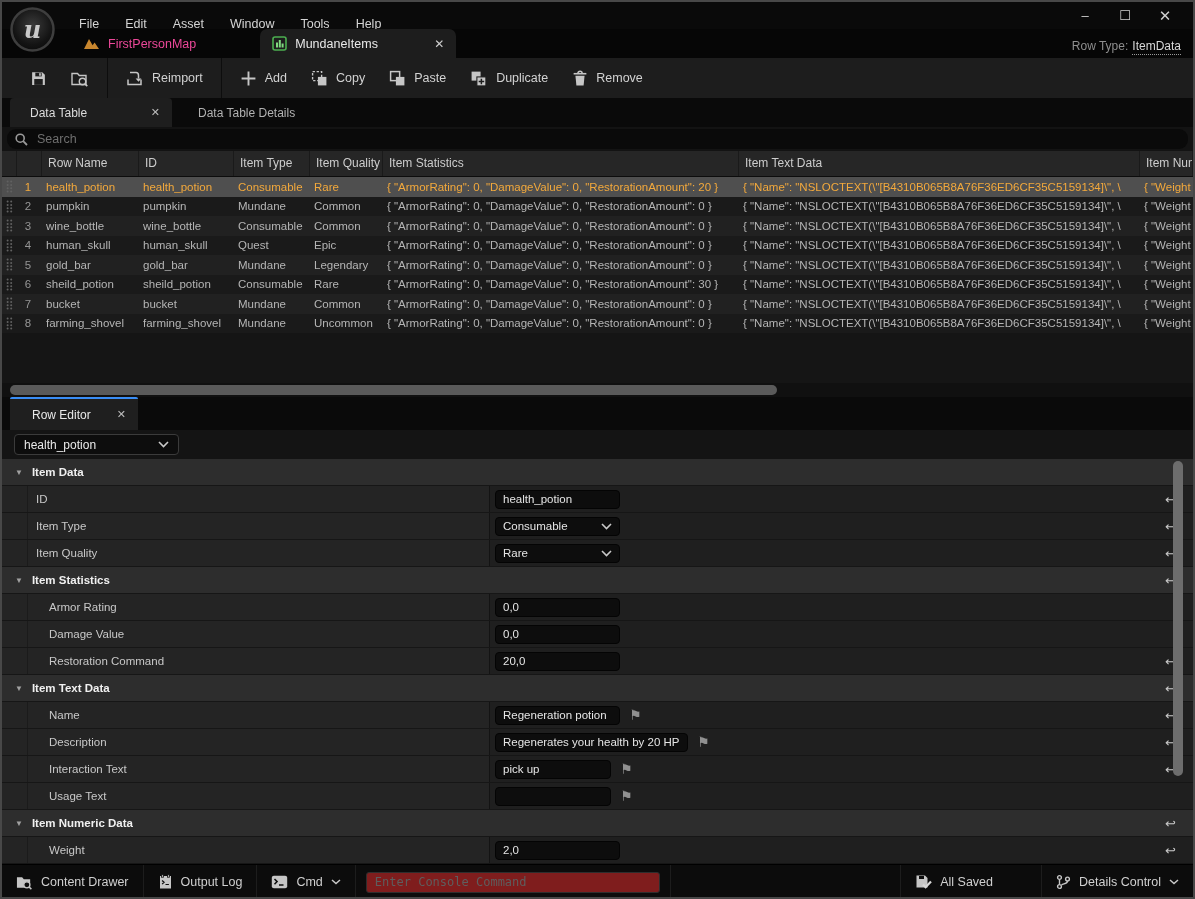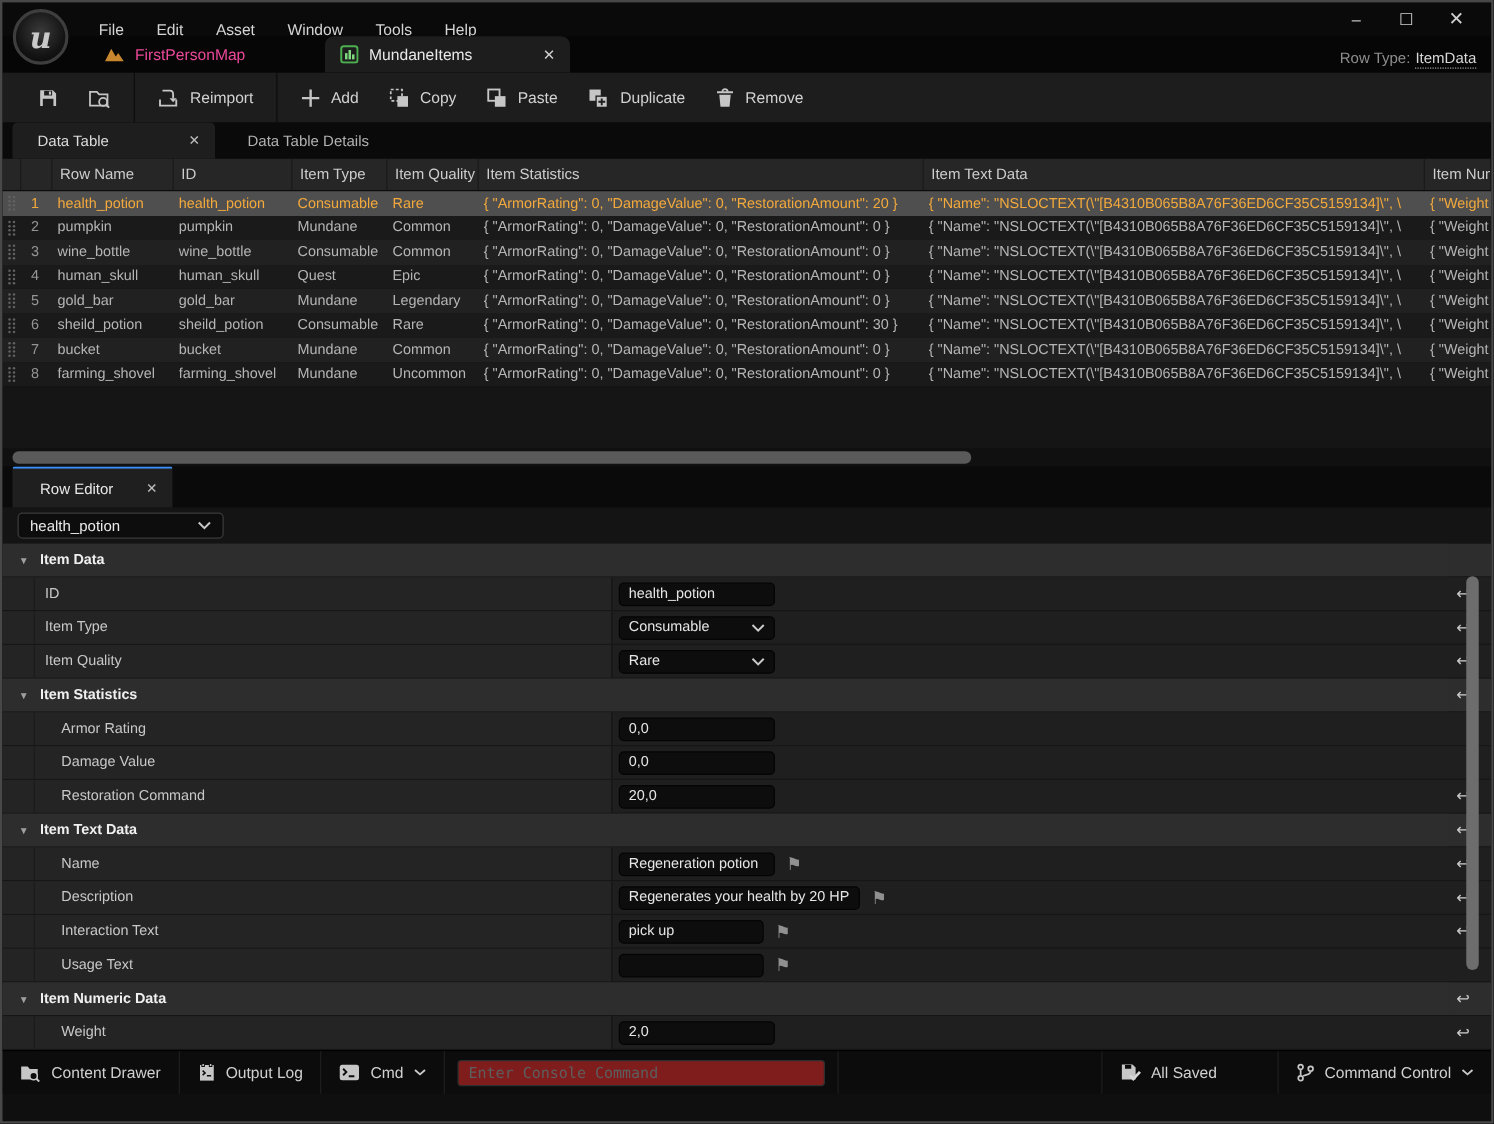--- a/index.html
+++ b/index.html
@@ -231,20 +231,29 @@
   <div class="panel-tabs">
     <div class="panel-tab active">
       <span>Data Table</span>
       <span class="close-x">✕</span>
     </div>
     <div class="panel-tab inactive">
       <span>Data Table Details</span>
     </div>
   </div>
 
+  <div class="searchrow">
+    <div class="search-box">
+      <svg width="13" height="13" viewBox="0 0 13 13">
+        <circle cx="5.2" cy="5.2" r="4" fill="none" stroke="#9a9a9a" stroke-width="1.6"></circle>
+        <line x1="8.2" y1="8.2" x2="12" y2="12" stroke="#9a9a9a" stroke-width="1.8"></line>
+      </svg>
+      <input placeholder="Search" style="">
+    </div>
+  </div>
 
   <div class="thead">
     <div class="col-handle"></div>
     <div class="col-num"></div>
     <div class="col-name cellpad">Row Name</div>
     <div class="col-id cellpad">ID</div>
     <div class="col-type cellpad">Item Type</div>
     <div class="col-qual cellpad">Item Quality</div>
     <div class="col-stats cellpad">Item Statistics</div>
     <div class="col-text cellpad">Item Text Data</div>
@@ -768,21 +777,21 @@
         </svg>
         <span>All Saved</span>
       </div>
       <div class="sb-btn">
         <svg width="15" height="16" viewBox="0 0 15 16">
           <circle cx="3.5" cy="3.5" r="1.9" fill="none" stroke="#c6c6c6" stroke-width="1.4"></circle>
           <circle cx="3.5" cy="12.5" r="1.9" fill="none" stroke="#c6c6c6" stroke-width="1.4"></circle>
           <circle cx="11.5" cy="5" r="1.9" fill="none" stroke="#c6c6c6" stroke-width="1.4"></circle>
           <path d="M3.5 5.4 V10.6 M11.5 6.9 c0 3 -4 2.6 -6 4" fill="none" stroke="#c6c6c6" stroke-width="1.4"></path>
         </svg>
-        <span>Command Control</span>
+        <span>Details Control</span>
         <svg width="10" height="6" viewBox="0 0 10 6">
           <path d="M1 1 l4 3.5 L9 1" fill="none" stroke="#c9c9c9" stroke-width="1.5"></path>
         </svg>
       </div>
     </div>
   </div>
 
 </div>
 
 </body></html>

